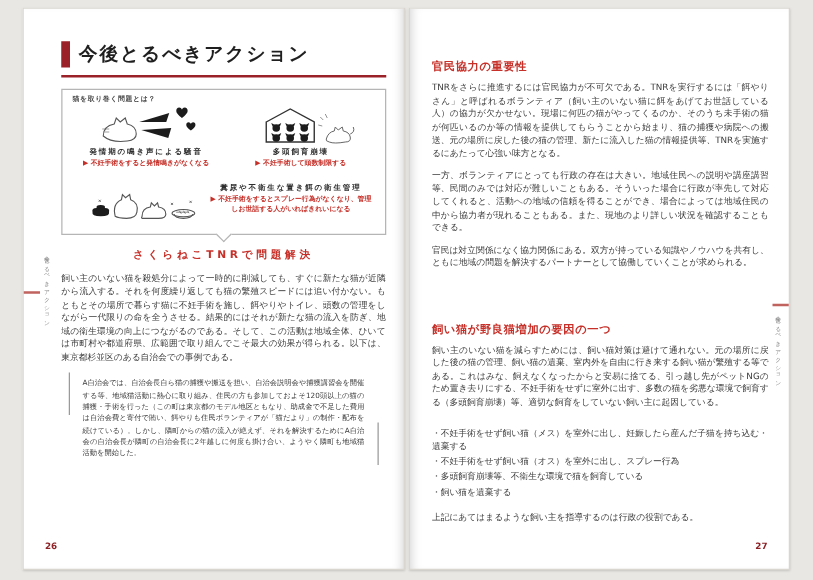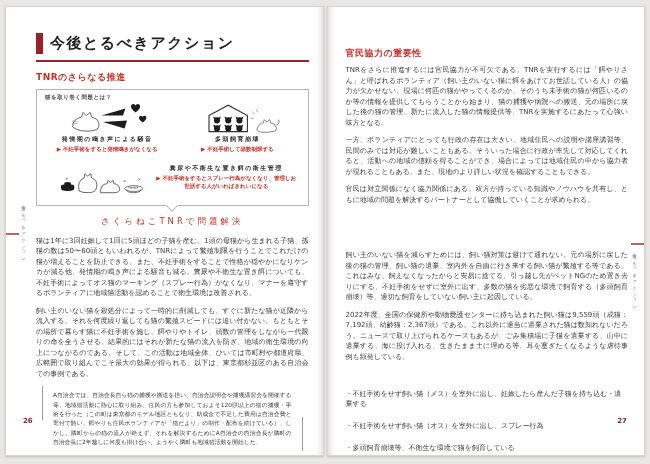--- a/index.html
+++ b/index.html
@@ -1,17 +1,17 @@
 <!DOCTYPE html>
 <html><head>
 <meta charset="utf-8">
 <style>
   html,body{margin:0;padding:0;overflow:hidden;background:#e8e7e3;}
   body{width:650px;height:464px;font-family:"DejaVu Sans",sans-serif;}
-  .spread{display:flex;width:650px;height:464px;box-sizing:border-box;padding:6px 5px 8px;gap:3px;}
+  .spread{display:flex;width:650px;height:464px;box-sizing:border-box;padding:6px 18px 8px;gap:3px;}
   .page{flex:1;background:#fff;border:1px solid #d9d6d0;box-sizing:border-box;position:relative;}
   .page.left{box-shadow:inset -7px 0 9px -7px rgba(0,0,0,.22),0 1px 2px rgba(0,0,0,.18);}
   .page.right{box-shadow:inset 7px 0 9px -7px rgba(0,0,0,.22),0 1px 2px rgba(0,0,0,.18);}
   .content-l{padding:26px 14px 0 30px;}
   .content-r{padding:40px 16px 0 18px;}
 
   .title-row{display:flex;align-items:center;gap:7px;margin-bottom:0;}
   .title-bar{width:7px;height:21px;background:#9b2128;flex:0 0 auto;}
   h1.main-title{font-size:15px;font-weight:bold;letter-spacing:1.5px;color:#1f1f1f;margin:0;}
   .title-rule{border:0;border-top:2px solid #9b2128;margin:6px 0 9px;}
@@ -22,32 +22,32 @@
 
   .diagram{border:1px solid #b5b5b5;position:relative;padding:4px 8px 9px;margin:1px 0 0;}
   .dg-label{font-size:5.5px;font-weight:bold;color:#4a4a4a;letter-spacing:.5px;}
   .dg-row1{display:flex;justify-content:space-around;gap:6px;margin-top:1px;}
   .dg-item{flex:1;text-align:center;}
   .dg-cap{font-size:6px;font-weight:bold;letter-spacing:1.5px;color:#2e2e2e;margin-top:1px;}
   .dg-note{font-size:5.5px;font-weight:bold;color:#c63029;margin-top:2px;line-height:1.45;}
   .dg-row2{display:flex;align-items:center;gap:4px;margin-top:4px;padding:0 2px;}
   .dg-row2 .txt{flex:1;text-align:center;}
   .notch{position:absolute;left:50%;bottom:-5px;width:8px;height:8px;background:#fff;border-right:1px solid #b5b5b5;border-bottom:1px solid #b5b5b5;transform:translateX(-50%) rotate(45deg);}
-  .dg-conclusion{text-align:center;font-size:8.5px;font-weight:normal;color:#c63029;letter-spacing:3px;margin:10px 0 8px;}
+  .dg-conclusion{text-align:center;font-size:8.5px;font-weight:bold;color:#c63029;letter-spacing:3px;margin:10px 0 8px;}
 
   .case-box{position:relative;margin:0 6px 6px;padding:5px 11px 4px;}
   .case-box::before{content:"";position:absolute;left:0;top:0;width:1px;height:34px;background:#9a9a9a;}
   .case-box::after{content:"";position:absolute;right:0;bottom:0;width:1px;height:34px;background:#9a9a9a;}
   .case-text{font-size:5.8px;line-height:1.6;color:#3a3a3a;text-align:justify;margin:0;}
 
-  p.bullet{font-size:7px;line-height:1.45;color:#3b3b3b;margin:12px 0 2px;}
+  p.bullet{font-size:7px;line-height:1.45;color:#3b3b3b;margin:0 0 2px;}
   .sec-gap{height:34px;}
   .mini-gap{height:8px;}
 
-  .page-num{position:absolute;bottom:30px;font-size:7px;font-weight:bold;color:#8e2226;}
+  .page-num{position:absolute;bottom:14px;font-size:7px;font-weight:bold;color:#8e2226;}
   .page-num.l{left:17px;} .page-num.r{right:17px;}
 
   .tab-line{position:absolute;height:2px;background:#c0625e;}
   .tab-line.l{top:226px;left:0;width:13px;}
   .tab-line.r{top:236px;right:0;width:13px;}
   .tab-text{position:absolute;writing-mode:vertical-rl;text-orientation:upright;font-size:4.6px;color:#8a8a8a;letter-spacing:1px;}
   .tab-text.l{top:194px;left:15px;}
   .tab-text.r{top:242px;right:7px;}
 
   svg{display:block;margin:0 auto;}
@@ -58,21 +58,20 @@
 <div class="spread">
 
   <div class="page left">
     <div class="content-l">
       <div class="title-row">
         <span class="title-bar"></span>
         <h1 class="main-title">今後とるべきアクション</h1>
       </div>
       <hr class="title-rule">
 
-      <h2 class="sec">TNRのさらなる推進</h2>
 
       <div class="diagram">
         <div class="dg-label">猫を取り巻く問題とは？</div>
         <div class="dg-row1">
           <div class="dg-item">
             <svg width="100" height="32" viewBox="0 0 110 40">
               <path d="M12,31 q0,-10 11,-12 l2,-6 4,4 5,-4 2,6 q9,2 9,10 q0,6 -9,7 q-16,2 -24,-5 z" fill="none" stroke="#555" stroke-width="1.1"></path>
               <path d="M18,24 h-7 M18,27 h-6" stroke="#777" stroke-width=".7"></path>
               <polygon points="48,17 78,8 75,17" fill="#1c1c1c"></polygon>
               <polygon points="50,25 80,23 77,33" fill="#1c1c1c"></polygon>
@@ -119,21 +118,20 @@
           </svg>
           <div class="txt">
             <div class="dg-cap">糞尿や不衛生な置き餌の衛生管理</div>
             <div class="dg-note">▶ 不妊手術をするとスプレー行為がなくなり、管理しお世話する人がいればきれいになる</div>
           </div>
         </div>
         <div class="notch"></div>
       </div>
       <div class="dg-conclusion">さくらねこTNRで問題解決</div>
 
-      <p class="body">猫は1年に3回妊娠して1回に5頭ほどの子猫を産む。1頭の母猫から生まれる子猫、孫猫の数は50〜60頭ともいわれるが、TNRによって繁殖制限を行うことでこれだけの猫が増えることを防止できる。また、不妊手術をすることで性格が穏やかになりケンカが減る他、発情期の鳴き声による騒音も減る。糞尿や不衛生な置き餌についても、不妊手術によってオス猫のマーキング（スプレー行為）がなくなり、マナーを遵守するボランティアに地域猫活動を認めることで衛生環境は改善される。</p>
       <p class="body">飼い主のいない猫を殺処分によって一時的に削減しても、すぐに新たな猫が近隣から流入する。それを何度繰り返しても猫の繁殖スピードには追い付かない。もともとその場所で暮らす猫に不妊手術を施し、餌やりやトイレ、頭数の管理をしながら一代限りの命を全うさせる。結果的にはそれが新たな猫の流入を防ぎ、地域の衛生環境の向上につながるのである。そして、この活動は地域全体、ひいては市町村や都道府県、広範囲で取り組んでこそ最大の効果が得られる。以下は、東京都杉並区のある自治会での事例である。</p>
 
       <div class="case-box">
         <p class="case-text">A自治会では、自治会長自ら猫の捕獲や搬送を担い、自治会説明会や捕獲講習会を開催する等、地域猫活動に熱心に取り組み、住民の方も参加しておよそ120頭以上の猫の捕獲・手術を行った（この町は東京都のモデル地区ともなり、助成金で不足した費用は自治会費と寄付で賄い、餌やりも住民ボランティアが「猫だより」の制作・配布を続けている）。しかし、隣町からの猫の流入が絶えず、それを解決するためにA自治会の自治会長が隣町の自治会長に2年越しに何度も掛け合い、ようやく隣町も地域猫活動を開始した。</p>
 
       </div>
 
     </div>
 
     <span class="tab-line l"></span>
@@ -143,22 +141,22 @@
 
   <div class="page right">
     <div class="content-r">
       <h2 class="sec">官民協力の重要性</h2>
       <p class="body">TNRをさらに推進するには官民協力が不可欠である。TNRを実行するには「餌やりさん」と呼ばれるボランティア（飼い主のいない猫に餌をあげてお世話している人）の協力が欠かせない。現場に何匹の猫がやってくるのか、そのうち未手術の猫が何匹いるのか等の情報を提供してもらうことから始まり、猫の捕獲や病院への搬送、元の場所に戻した後の猫の管理、新たに流入した猫の情報提供等、TNRを実施するにあたって心強い味方となる。</p>
       <p class="body">一方、ボランティアにとっても行政の存在は大きい。地域住民への説明や講座講習等、民間のみでは対応が難しいこともある。そういった場合に行政が率先して対応してくれると、活動への地域の信頼を得ることができ、場合によっては地域住民の中から協力者が現れることもある。また、現地のより詳しい状況を確認することもできる。</p>
       <p class="body">官民は対立関係になく協力関係にある。双方が持っている知識やノウハウを共有し、ともに地域の問題を解決するパートナーとして協働していくことが求められる。</p>
 
       <div class="sec-gap"></div>
 
+      <h2 class="sec">飼い猫が野良猫増加の要因の一つ</h2>
       <p class="body">飼い主のいない猫を減らすためには、飼い猫対策は避けて通れない。元の場所に戻した後の猫の管理、飼い猫の遺棄、室内外を自由に行き来する飼い猫が繁殖する等である。これはみな、飼えなくなったからと安易に捨てる、引っ越し先がペットNGのため置き去りにする、不妊手術をせずに室外に出す、多数の猫を劣悪な環境で飼育する（多頭飼育崩壊）等、適切な飼育をしていない飼い主に起因している。</p>
-      <p class="body">2022年度、全国の保健所や動物愛護センターに持ち込まれた飼い猫は9,559頭（成猫：7,192頭、幼齢猫：2,367頭）である。これ以外に適当に遺棄された猫は数知れないだろう。ニュースで取り上げられるケースもあるが、ごみ集積場に子猫を遺棄する、山中に遺棄する、海に投げ入れる、生きたまま土に埋める等、耳を塞ぎたくなるような虐待事例も頻発している。</p>
 
       <div class="mini-gap"></div>
       <p class="bullet">・不妊手術をせず飼い猫（メス）を室外に出し、妊娠したら産んだ子猫を持ち込む・遺棄する</p>
       <p class="bullet">・不妊手術をせず飼い猫（オス）を室外に出し、スプレー行為</p>
       <p class="bullet">・多頭飼育崩壊等、不衛生な環境で猫を飼育している</p>
       <p class="bullet">・飼い猫を遺棄する</p>
       <div class="mini-gap"></div>
 
       <p class="body tight">上記にあてはまるような飼い主を指導するのは行政の役割である。</p>
 

